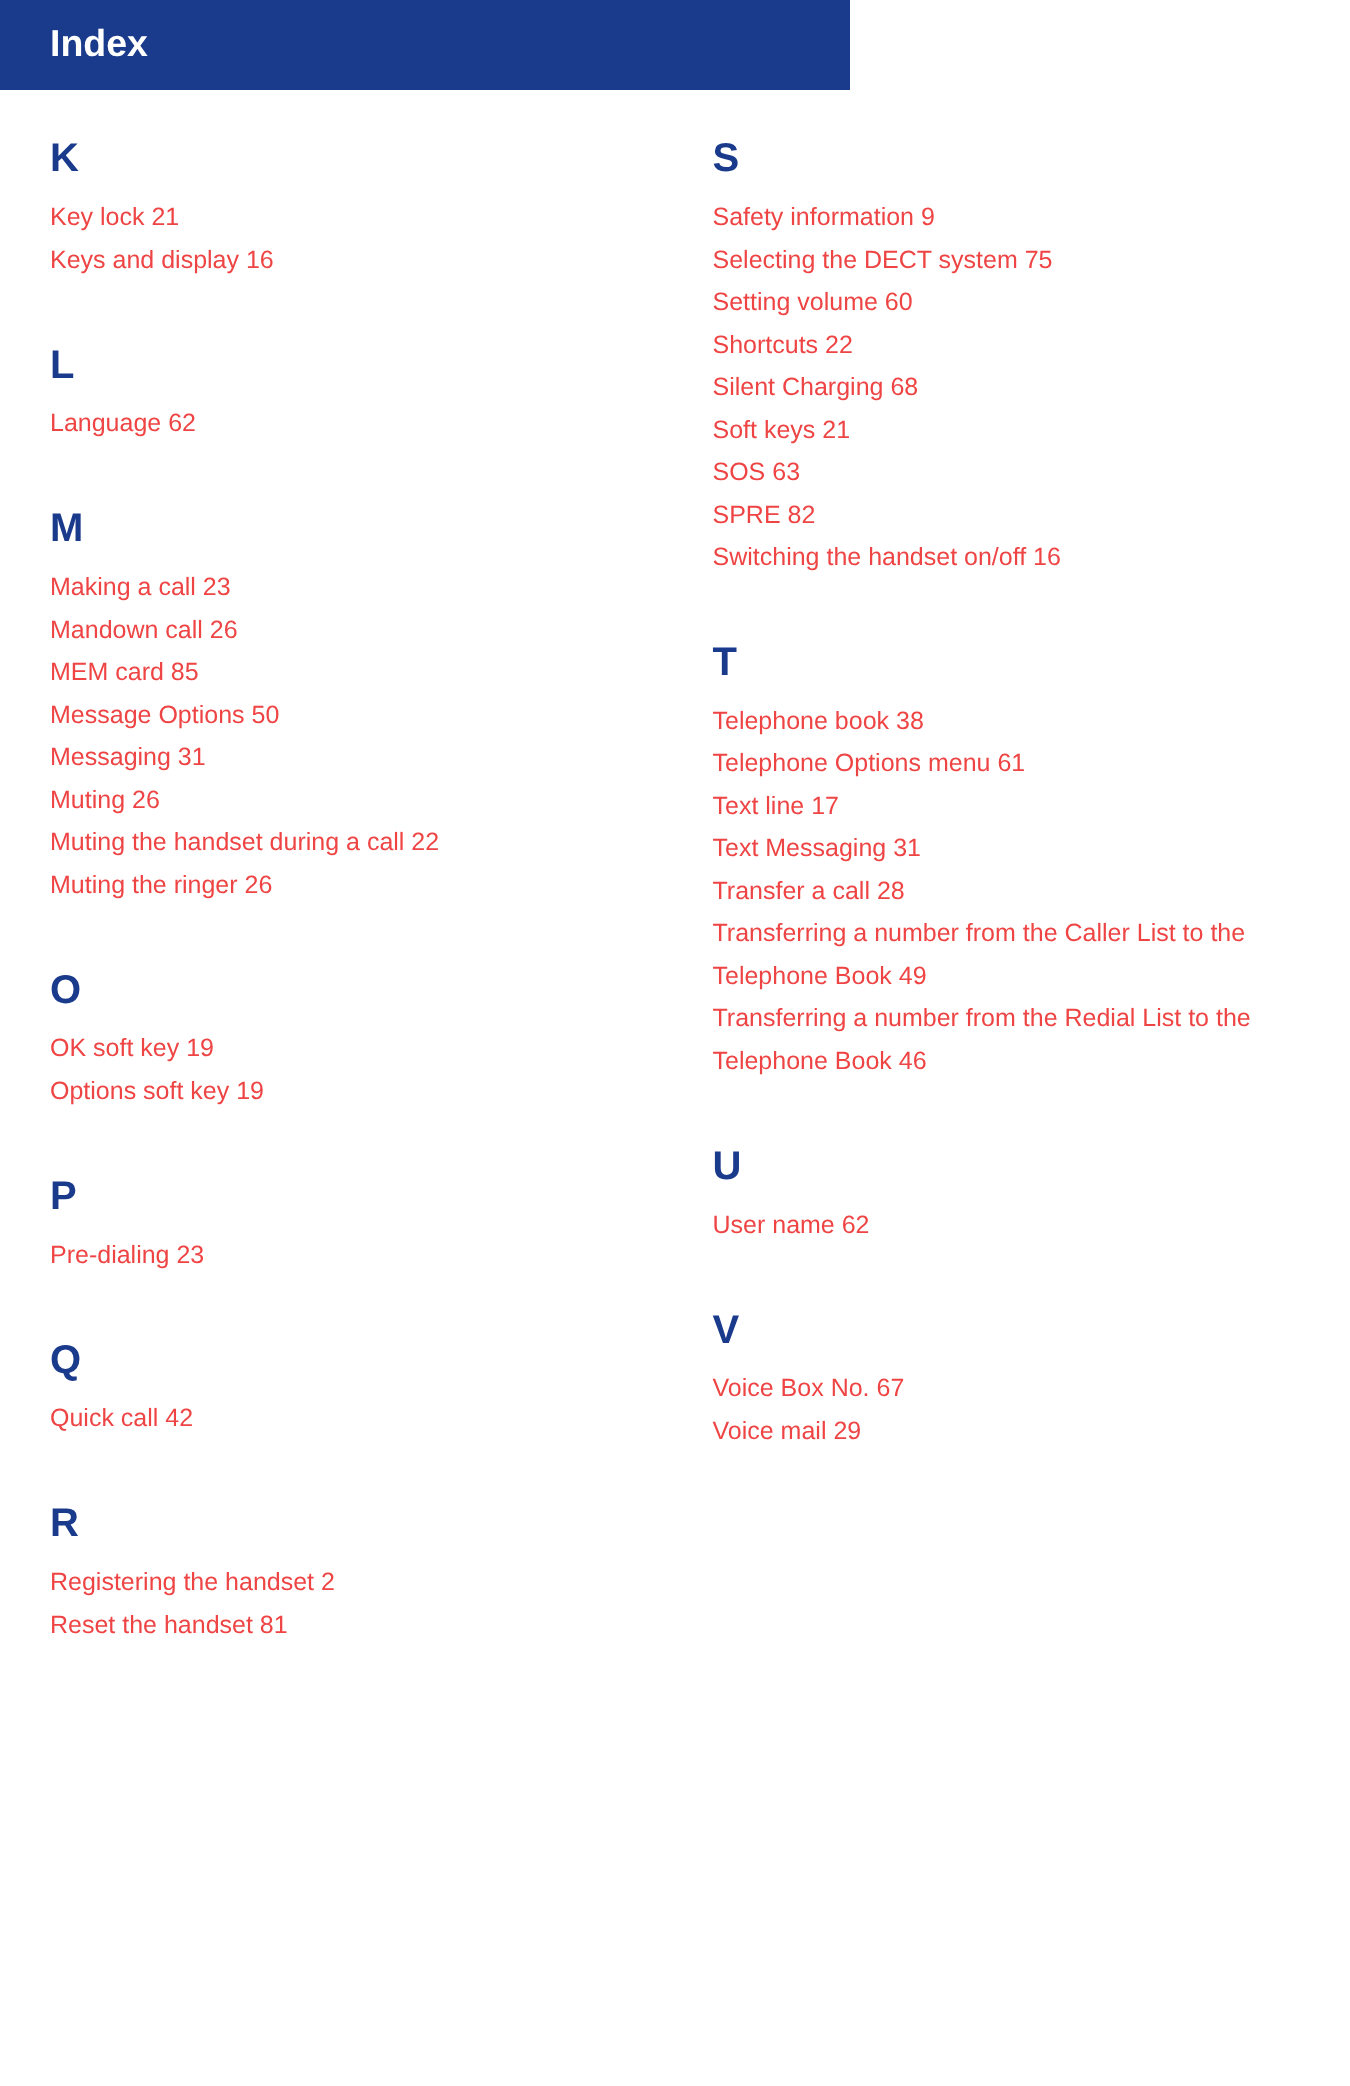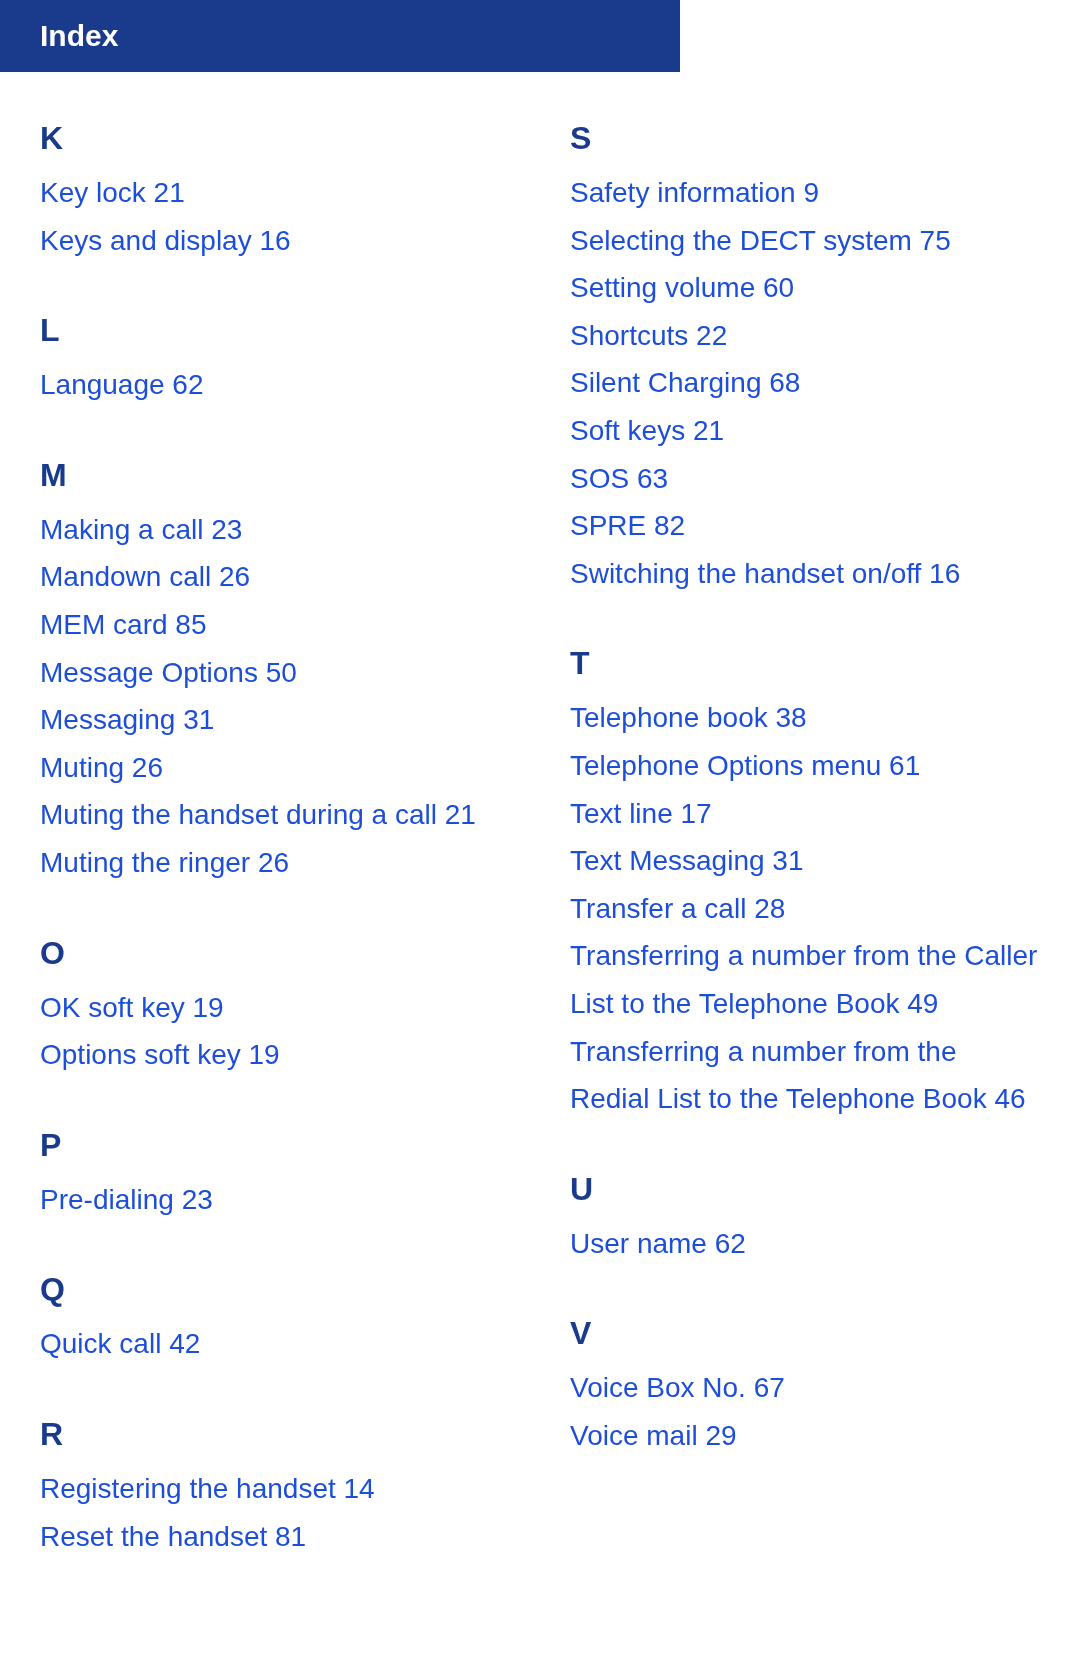--- a/index.html
+++ b/index.html
@@ -18,21 +18,21 @@
       position: relative;
     }
 
     .header-bar {
       background-color: #1a3a8c;
       width: 680px;
       height: 72px;
       display: flex;
       align-items: center;
       padding-left: 40px;
-      margin-bottom: 48px;
+      margin-bottom: 36px;
     }
 
     .header-title {
       color: #ffffff;
       font-weight: bold;
       font-size: 30px;
     }
 
     .content-area {
       display: flex;
@@ -53,22 +53,22 @@
       font-weight: bold;
       font-size: 32px;
       margin-bottom: 12px;
     }
 
     .section-items {
       list-style: none;
     }
 
     .section-items li {
-      font-size: 28px;
-      color: #1d4ed8;
+      font-size: 20px;
+      color: #ef4444;
       line-height: 1.7;
     }
   </style>
 </head>
 <body>
 
 <div class="header-bar">
   <span class="header-title">Index</span>
 </div>
 
@@ -90,21 +90,21 @@
       </div>
       <div class="section">
         <div class="section-letter">M</div>
         <ul class="section-items">
           <li>Making a call 23</li>
           <li>Mandown call 26</li>
           <li>MEM card 85</li>
           <li>Message Options 50</li>
           <li>Messaging 31</li>
           <li>Muting 26</li>
-          <li>Muting the handset during a call 21</li>
+          <li>Muting the handset during a call 22</li>
           <li>Muting the ringer 26</li>
         </ul>
       </div>
       <div class="section">
         <div class="section-letter">O</div>
         <ul class="section-items">
           <li>OK soft key 19</li>
           <li>Options soft key 19</li>
         </ul>
       </div>
@@ -116,21 +116,21 @@
       </div>
       <div class="section">
         <div class="section-letter">Q</div>
         <ul class="section-items">
           <li>Quick call 42</li>
         </ul>
       </div>
       <div class="section">
         <div class="section-letter">R</div>
         <ul class="section-items">
-          <li>Registering the handset 14</li>
+          <li>Registering the handset 2</li>
           <li>Reset the handset 81</li>
         </ul>
       </div>
     </div>
 
   <div class="column" id="right-col">
       <div class="section">
         <div class="section-letter">S</div>
         <ul class="section-items">
           <li>Safety information 9</li>

